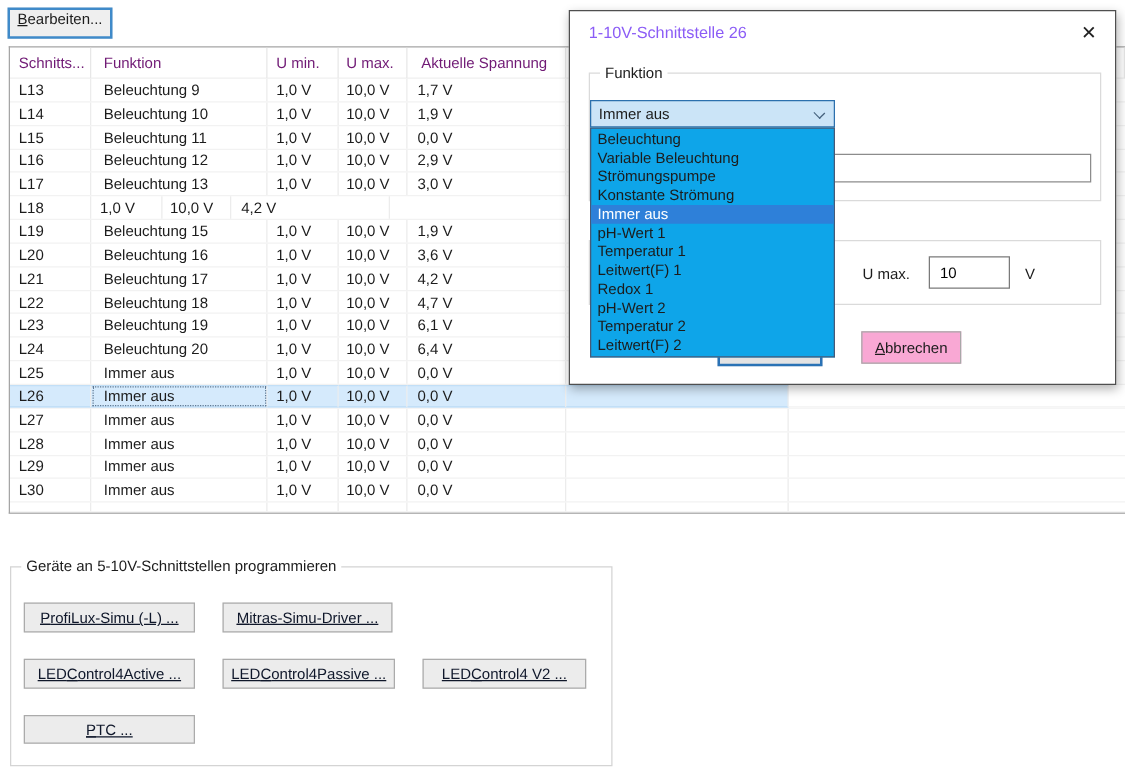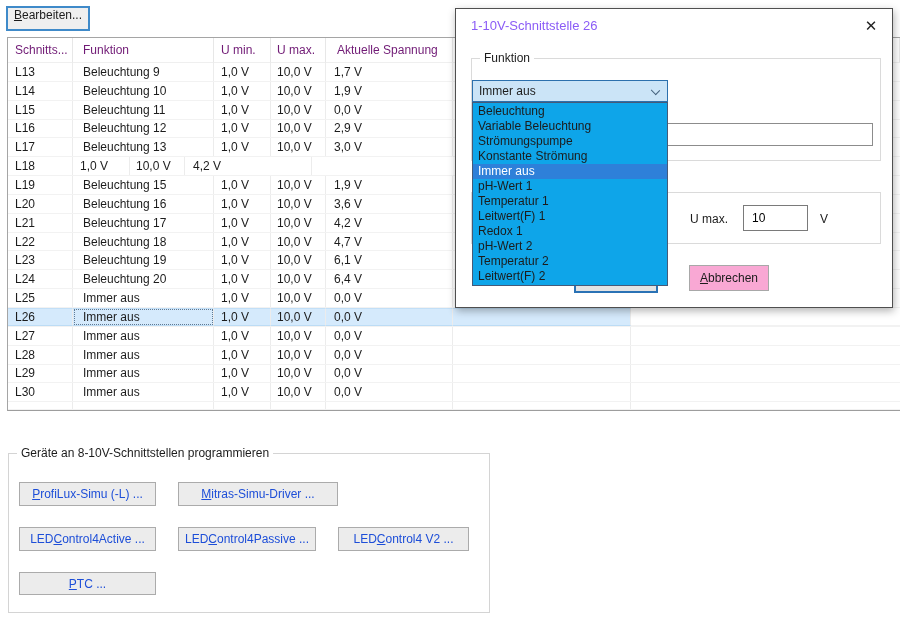--- a/index.html
+++ b/index.html
@@ -54,24 +54,24 @@
     position: absolute; left: 8px; top: 453px; width: 482px; height: 160px;
     border: 1px solid #d4d4d4;
   }
   .group-label {
     position: absolute; left: 8px; top: -8px; background: #fff; padding: 0 4px;
     color: #1c1c1c; white-space: nowrap;
   }
   .pbtn {
     position: absolute; height: 24px; background: #ececec; border: 1px solid #ababab;
     display: flex; align-items: center; justify-content: center; font-size: 12px;
-    color: #1d4ed8; cursor: default; white-space: nowrap;
+    color: #0f172a; cursor: default; white-space: nowrap; text-decoration: underline;
   }
   .pbtn-0 { left: 10px;  top: 28px;  width: 137px; }
-  .pbtn-1 { left: 169px; top: 28px;  width: 160px; }
+  .pbtn-1 { left: 169px; top: 28px;  width: 136px; }
   .pbtn-2 { left: 10px;  top: 73px;  width: 137px; }
   .pbtn-3 { left: 169px; top: 73px;  width: 138px; }
   .pbtn-4 { left: 329px; top: 73px;  width: 131px; }
   .pbtn-5 { left: 10px;  top: 118px; width: 137px; height: 23px; }
 
   
   .dialog {
     position: absolute; left: 455px; top: 8px; width: 438px; height: 300px;
     background: #fff; border: 1px solid var(--dialog_border, #4f4f4f);
     box-shadow: 1px 3px 8px rgba(0,0,0,0.30); z-index: 20;
@@ -310,21 +310,21 @@
     <div class="cell c1"></div>
     <div class="cell c2"></div>
     <div class="cell c3"></div>
     <div class="cell c4"></div>
     <div class="cell c5"></div>
     <div class="cell c6"></div>
   </div>
 </div>
 
 <div class="prog-group">
-  <div class="group-label">Geräte an 8-10V-Schnittstellen programmieren</div>
+  <div class="group-label">Geräte an 5-10V-Schnittstellen programmieren</div>
   <div class="pbtn pbtn-0">
     <span><span></span><span class="ak">P</span><span>rofiLux-Simu (-L) ...</span></span>
   </div>
   <div class="pbtn pbtn-1">
     <span><span></span><span class="ak">M</span><span>itras-Simu-Driver ...</span></span>
   </div>
   <div class="pbtn pbtn-2">
     <span><span>LED</span><span class="ak">C</span><span>ontrol4Active ...</span></span>
   </div>
   <div class="pbtn pbtn-3">

